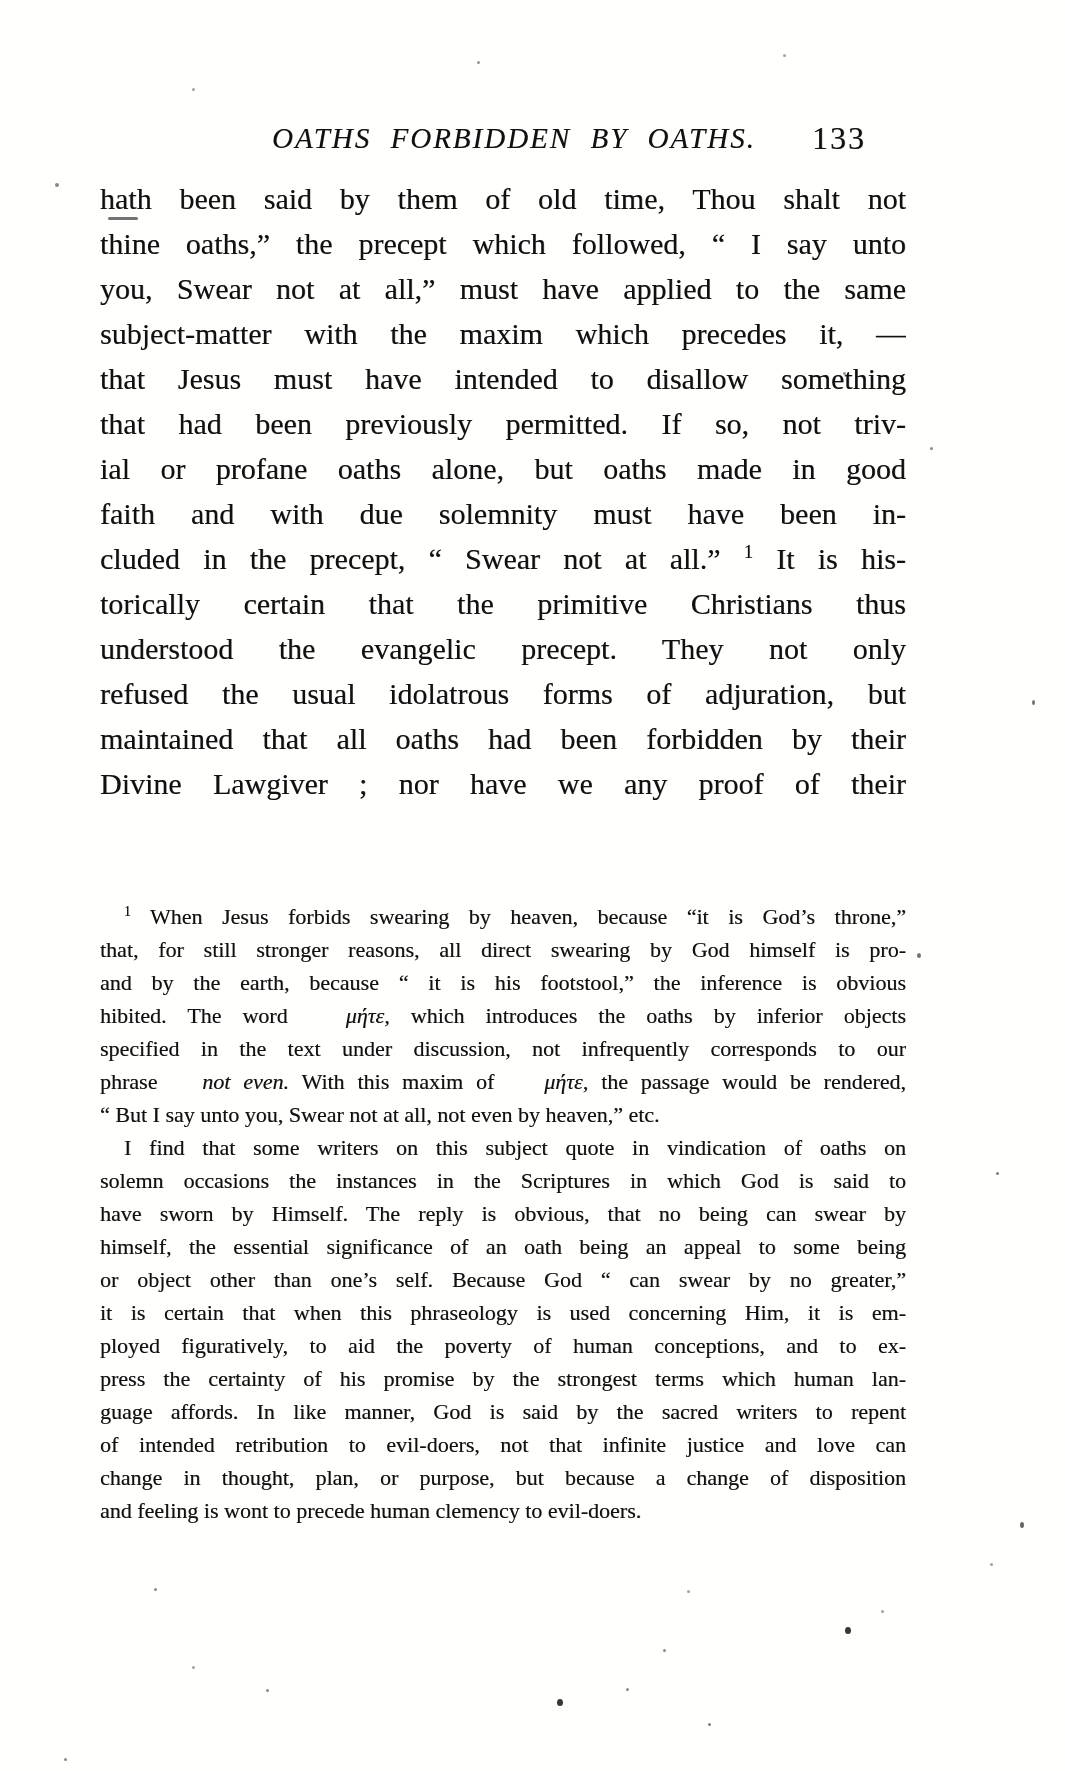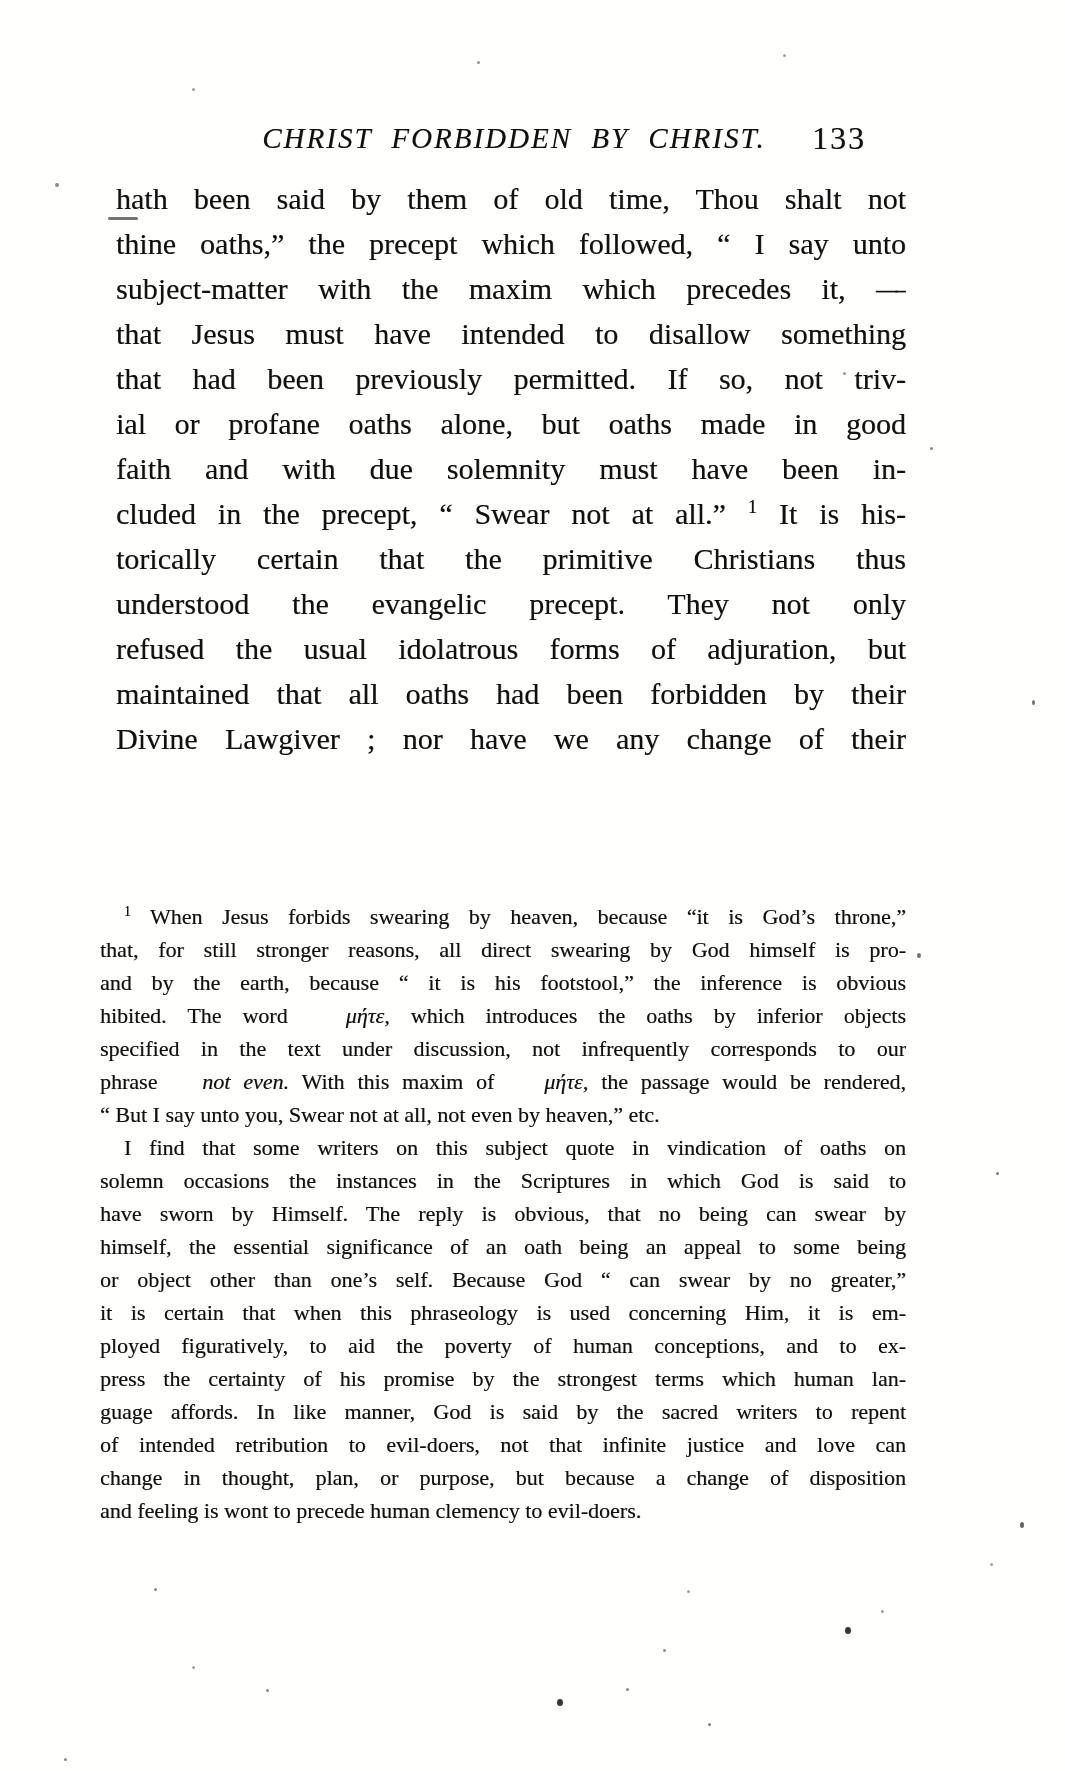--- a/index.html
+++ b/index.html
@@ -38,21 +38,20 @@
     position: absolute;
     top: 176px; left: 100px; width: 806px;
     font-size: 30px;
     line-height: 45px;
   }
   .bline {
     height: 45px;
     text-align: justify;
     text-align-last: justify;
     overflow: hidden;
-    margin-left: 16px;
   }
 
   .footnote {
     position: absolute;
     top: 900px; left: 100px; width: 806px;
     font-size: 22px;
     line-height: 33px;
   }
   .fline {
     height: 33px;
@@ -78,42 +77,43 @@
     display: block;
   }
   .speck--dash { border-radius: 2px; }
 </style>
 </head>
 <body>
 
 <div class="page">
 
   <div class="header txt-shadow">
-    <div class="running-title">CHRIST FORBIDDEN BY CHRIST.</div>
+    <div class="running-title">OATHS FORBIDDEN BY OATHS.</div>
   </div>
   <div class="page-number txt-shadow">133</div>
 
   <div class="body-text txt-shadow">
     <div class="bline">hath been said by them of old time, Thou shalt not</div>
     <div class="bline">thine oaths,” the precept which followed, “ I say unto</div>
+    <div class="bline">you, Swear not at all,” must have applied to the same</div>
     <div class="bline">subject-matter with the maxim which precedes it, —</div>
     <div class="bline">that Jesus must have intended to disallow something</div>
     <div class="bline">that had been previously permitted.  If so, not triv-</div>
     <div class="bline">ial or profane oaths alone, but oaths made in good</div>
     <div class="bline">faith and with due solemnity must have been in-</div>
     <div class="bline">
       <span>cluded in the precept, “ Swear not at all.”</span>
       <sup>1</sup>
       <span>It is his-</span>
     </div>
     <div class="bline">torically certain that the primitive Christians thus</div>
     <div class="bline">understood the evangelic precept.  They not only</div>
     <div class="bline">refused the usual idolatrous forms of adjuration, but</div>
     <div class="bline">maintained that all oaths had been forbidden by their</div>
-    <div class="bline">Divine Lawgiver ; nor have we any change of their</div>
+    <div class="bline">Divine Lawgiver ; nor have we any proof of their</div>
   </div>
 
   <div class="footnote txt-shadow">
     <div class="fline indent">
       <sup>1</sup>
       <span>When Jesus forbids swearing by heaven, because “it is God’s throne,”</span>
     </div>
     <div class="fline">that, for still stronger reasons, all direct swearing by God himself is pro-</div>
     <div class="fline">and by the earth, because “ it is his footstool,” the inference is obvious</div>
     <div class="fline">

